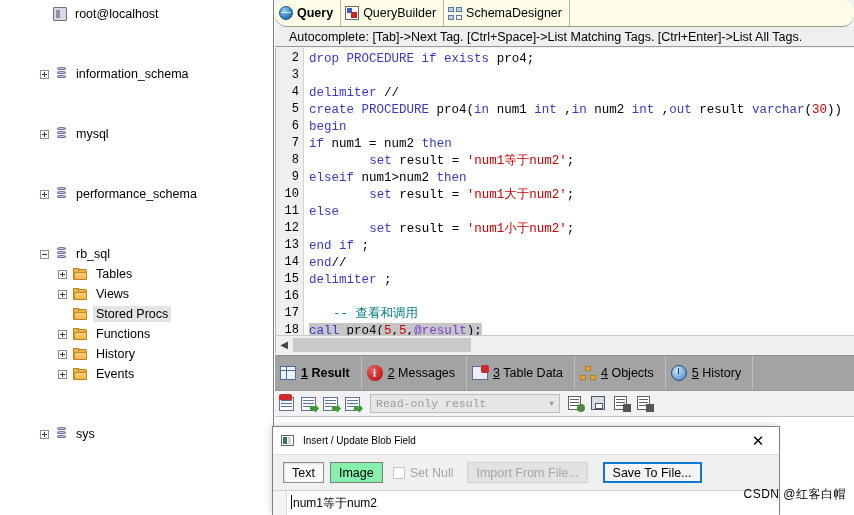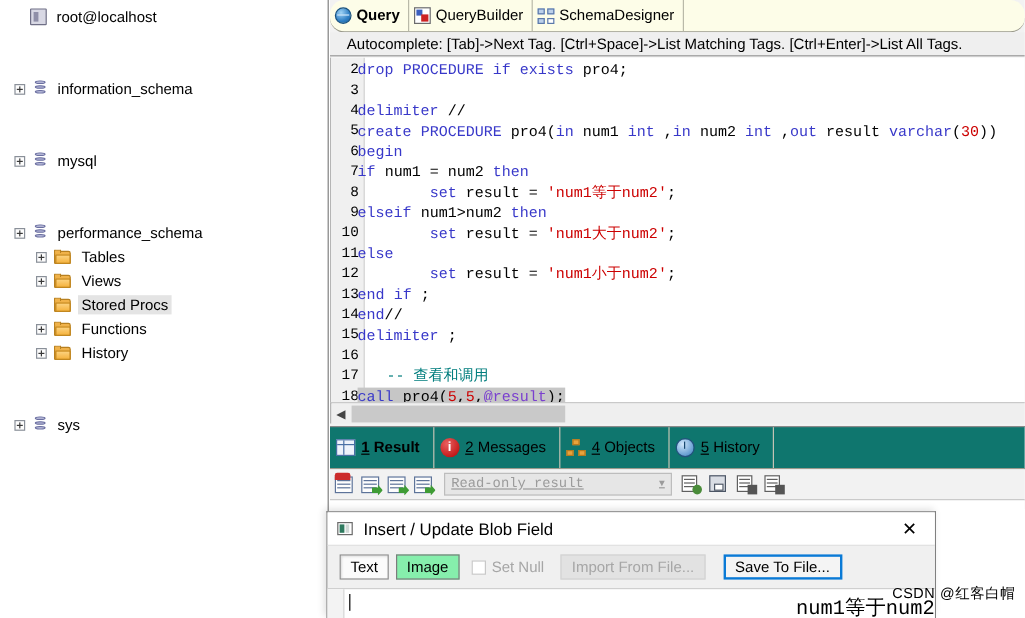--- a/index.html
+++ b/index.html
@@ -14,21 +14,21 @@
   .app{position:absolute;left:0;top:0;width:854px;height:515px;}
 
   
   .tree-panel{
     position:absolute;left:0;top:0;width:274px;height:515px;
     background:#ffffff;
     border-right:1px solid #808080;
     box-sizing:border-box;
     overflow:hidden;
   }
-  .tree-inner{position:absolute;left:0;top:4px;width:244px;}
+  .tree-inner{position:absolute;left:0;top:4px;width:244px;padding-left:28px;}
   .tree-row{
     height:20px;display:flex;align-items:center;
     white-space:nowrap;font-size:12.5px;color:#000;
   }
   .expander{
     width:9px;height:9px;border:1px solid #8a9099;background:#fdfdfd;
     display:inline-block;position:relative;flex:0 0 auto;
     box-sizing:border-box;
   }
   .expander::before{
@@ -136,21 +136,21 @@
   .editor{
     position:absolute;left:0;top:48px;width:579px;height:287px;
     background:#ffffff;border-left:1px solid #b5b5b5;
     box-sizing:border-box;overflow:hidden;
   }
   .gutter{
     position:absolute;left:0;top:0;width:28px;height:287px;
     background:#f0f0f0;border-right:1px solid #d3d3d3;box-sizing:border-box;
   }
   .code{
-    position:absolute;left:18px;top:0;right:0;height:287px;
+    position:absolute;left:29px;top:0;right:0;height:287px;
     font-family:"Liberation Mono","DejaVu Sans Mono",monospace;
     font-size:12.5px;
   }
   .ln{
     position:absolute;right:4px;width:24px;text-align:right;
     font-family:"Liberation Mono","DejaVu Sans Mono",monospace;
     font-size:12px;color:#000;
   }
   .cl{position:absolute;left:0;white-space:pre;height:17px;line-height:17px;}
   .kw{color:#3838c9;}
@@ -171,21 +171,21 @@
     width:16px;height:16px;display:flex;align-items:center;justify-content:center;
     font-size:10px;color:#444;
   }
   .hscroll .thumb{
     height:14px;width:178px;background:#c9c9c9;margin-left:1px;
   }
 
   
   .resbar{
     position:absolute;left:0;top:355px;width:579px;height:36px;
-    background:#0f766e;border-top:1px solid #8a8a8a;border-bottom:1px solid #9a9a8c;
+    background:#a3a3a3;border-top:1px solid #8a8a8a;border-bottom:1px solid #9a9a8c;
     display:flex;align-items:center;box-sizing:border-box;
   }
   .rtab{
     display:flex;align-items:center;height:34px;padding:0 11px 0 5px;
     border-right:1px solid #c3c3b4;font-size:12.5px;box-sizing:border-box;
   }
   .rtab.active{font-weight:bold;}
   .rtab .lbl{margin-left:5px;}
   .rtab .lbl u{text-decoration:underline;}
   .icon-grid{
@@ -233,21 +233,21 @@
     border:1px solid #5d7399;box-sizing:border-box;
   }
   .tbtn .sheet::before{content:"";position:absolute;left:1px;top:2px;width:11px;height:1px;
     background:#5d7399;box-shadow:0 3px 0 #5d7399,0 6px 0 #5d7399;}
   .tbtn .red{position:absolute;left:1px;top:0;width:13px;height:6px;background:#cc2b2b;border-radius:2px 2px 0 0;}
   .tbtn .green{position:absolute;right:0;bottom:0;width:9px;height:9px;background:#3f9c35;
     clip-path:polygon(0 25%,55% 25%,55% 0,100% 50%,55% 100%,55% 75%,0 75%);}
   .rdselect{
     width:190px;height:19px;background:#e6e6e6;border:1px solid #bdbdbd;box-sizing:border-box;
     color:#9b9b9b;font-family:"Liberation Mono","DejaVu Sans Mono",monospace;font-size:11.5px;
-    display:flex;align-items:center;padding-left:5px;margin:0 6px 0 4px;justify-content:space-between;text-decoration:underline;
+    display:flex;align-items:center;padding-left:5px;margin:0 6px 0 4px;justify-content:space-between;
   }
   .rdselect .cv{font-size:8px;color:#9b9b9b;padding-right:5px;}
   .tbtn2{width:19px;height:19px;margin-right:4px;position:relative;flex:0 0 auto;}
   .tbtn2 .bodyi{position:absolute;left:2px;top:2px;width:13px;height:14px;background:#fff;
     border:1px solid #5f5f5f;box-sizing:border-box;}
   .tbtn2 .bodyi::before{content:"";position:absolute;left:1px;top:2px;width:9px;height:1px;
     background:#5f5f5f;box-shadow:0 3px 0 #5f5f5f,0 6px 0 #5f5f5f;}
   .tbtn2 .mark{position:absolute;right:0;bottom:1px;width:8px;height:8px;background:#4a8c3a;border-radius:50%;}
   .tbtn2 .markx{position:absolute;right:0;bottom:1px;width:8px;height:8px;background:#555;}
   .tbtn2 .disk{position:absolute;left:2px;top:2px;width:14px;height:14px;background:#d9dde4;
@@ -268,21 +268,21 @@
   .dlg-title{
     height:27px;display:flex;align-items:center;background:#ffffff;
     padding-left:8px;box-sizing:border-box;
   }
   .icon-blob{
     width:13px;height:11px;background:#ffffff;border:1px solid #6a6a6a;box-sizing:border-box;
     position:relative;flex:0 0 auto;
   }
   .icon-blob::before{content:"";position:absolute;left:1px;top:1px;width:4px;height:7px;background:#2f7a5f;}
   .icon-blob::after{content:"";position:absolute;left:6px;top:1px;width:3px;height:7px;background:#cfd8d5;}
-  .dlg-title .t{margin-left:9px;font-size:14px;color:#000;}
+  .dlg-title .t{margin-left:9px;font-size:10px;color:#000;}
   .dlg-close{
     position:absolute;right:0;top:0;width:42px;height:27px;display:flex;
     align-items:center;justify-content:center;font-size:15px;color:#000;
   }
   .dlg-toolbar{
     position:absolute;left:0;top:27px;width:100%;height:36px;background:#f0f0f0;
     border-top:1px solid #e2e2e2;
     display:flex;align-items:center;padding-left:10px;box-sizing:border-box;
   }
   .btn{
@@ -296,22 +296,22 @@
   .btn.primary{border:2px solid #0a7ad6;background:#f4f4f4;}
   .chkwrap{display:flex;align-items:center;margin-left:10px;color:#a6a6a6;font-size:12.5px;}
   .chkbox{width:12px;height:12px;border:1px solid #c8c8c8;background:#fff;margin-right:5px;box-sizing:border-box;}
   .dlg-body{
     position:absolute;left:0;top:63px;width:100%;bottom:0;background:#ffffff;
     border-top:1px solid #cfcfcf;
     display:flex;
   }
   .dlg-gutter{width:14px;background:#f3f3f3;border-right:1px solid #d8d8d8;box-sizing:border-box;}
   .dlg-text{
-    flex:1;font-family:Liberation Mono, monospace;font-size:17px;
-    padding:4px 0 0 6px;color:#000;position:relative;text-align:right;
+    flex:1;font-family:Liberation Sans, sans-serif;font-size:12px;
+    padding:4px 0 0 6px;color:#000;position:relative;
   }
   .caret{position:absolute;left:4px;top:4px;width:1px;height:14px;background:#000;}
 
   
   .watermark{
     position:absolute;right:8px;bottom:12px;font-size:12px;color:#000000;
     letter-spacing:.5px;white-space:nowrap;pointer-events:none;
   }
 </style>
 </head>
@@ -347,20 +347,29 @@
         </div>
         <div class="tree-row ind-1">
           <span class="expander plus"></span>
           <span class="icon-db">
             <i></i>
             <i></i>
             <i></i>
           </span>
           <span class="tree-label">performance_schema</span>
         </div>
+        <div class="tree-row ind-1">
+          <span class="expander"></span>
+          <span class="icon-db">
+            <i></i>
+            <i></i>
+            <i></i>
+          </span>
+          <span class="tree-label">rb_sql</span>
+        </div>
         <div class="tree-row ind-2">
           <span class="expander plus"></span>
           <span class="icon-folder">
             <span class="back"></span>
             <span class="tab"></span>
             <span class="front"></span>
           </span>
           <span class="tree-label">Tables</span>
         </div>
         <div class="tree-row ind-2">
@@ -391,20 +400,29 @@
           <span class="tree-label">Functions</span>
         </div>
         <div class="tree-row ind-2">
           <span class="expander plus"></span>
           <span class="icon-folder">
             <span class="back"></span>
             <span class="tab"></span>
             <span class="front"></span>
           </span>
           <span class="tree-label">History</span>
+        </div>
+        <div class="tree-row ind-2">
+          <span class="expander plus"></span>
+          <span class="icon-folder">
+            <span class="back"></span>
+            <span class="tab"></span>
+            <span class="front"></span>
+          </span>
+          <span class="tree-label">Events</span>
         </div>
         <div class="tree-row ind-1">
           <span class="expander plus"></span>
           <span class="icon-db">
             <i></i>
             <i></i>
             <i></i>
           </span>
           <span class="tree-label">sys</span>
         </div>
@@ -484,20 +502,24 @@
     <div class="resbar" id="resbar">
         <div class="rtab active">
           <span class="icon-grid"></span>
           <span class="lbl"><u>1</u> Result</span>
         </div>
         <div class="rtab">
           <span class="icon-info">i</span>
           <span class="lbl"><u>2</u> Messages</span>
         </div>
         <div class="rtab">
+          <span class="icon-tabledata"></span>
+          <span class="lbl"><u>3</u> Table Data</span>
+        </div>
+        <div class="rtab">
           <span class="icon-objects">
             <s></s>
             <s></s>
             <s></s>
           </span>
           <span class="lbl"><u>4</u> Objects</span>
         </div>
         <div class="rtab">
           <span class="icon-history"></span>
           <span class="lbl"><u>5</u> History</span>

